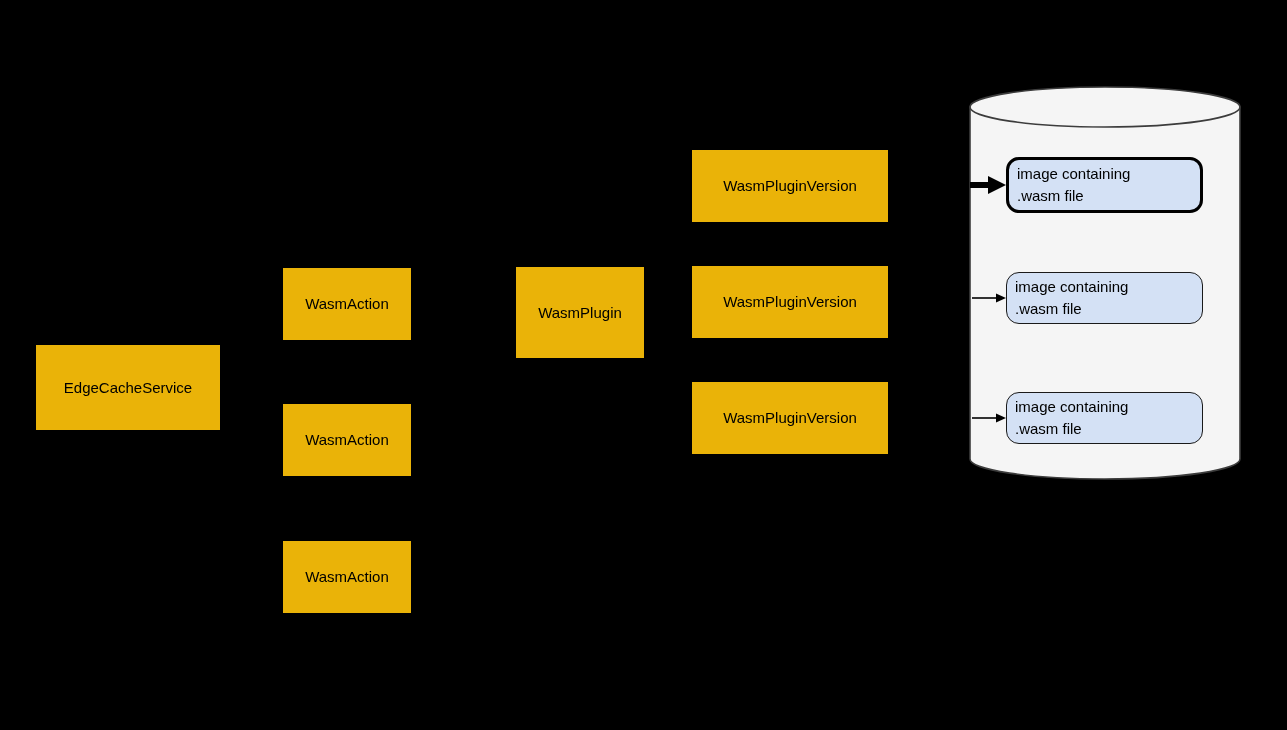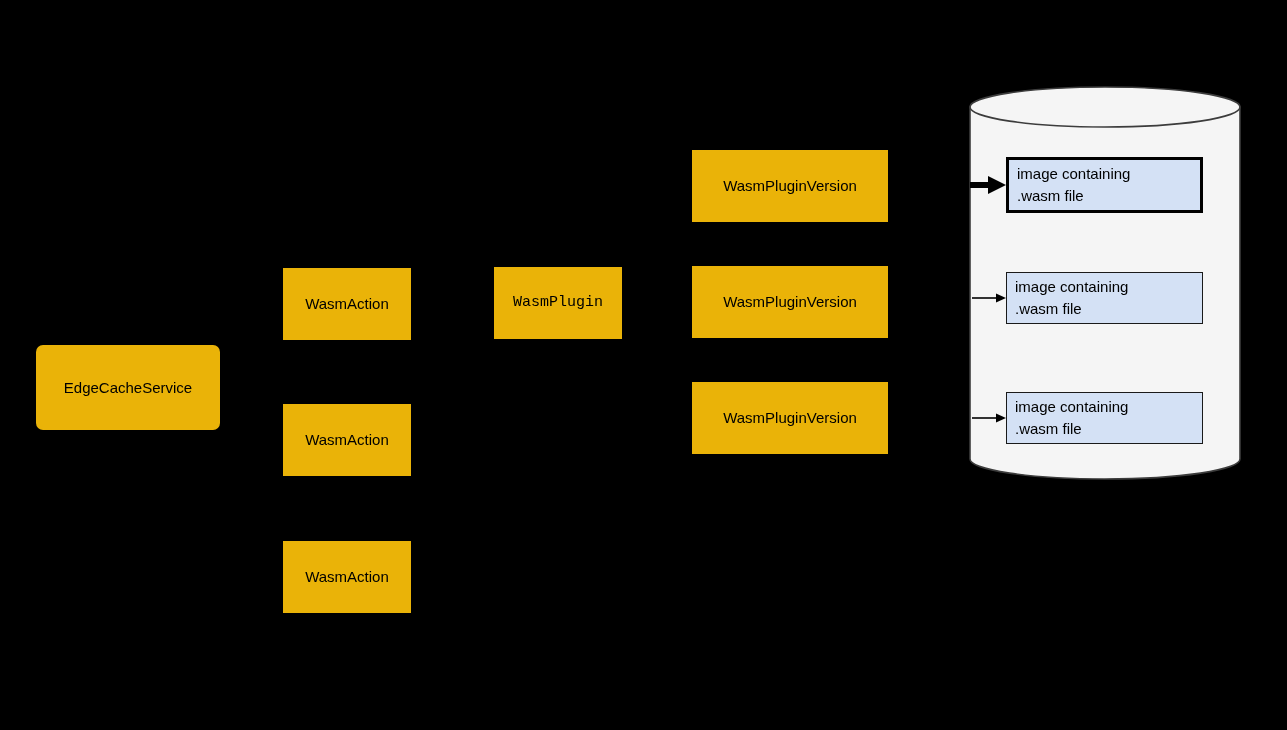--- a/index.html
+++ b/index.html
@@ -24,25 +24,25 @@
     background: #eab308;
     color: #000000;
     font-size: 15px;
     line-height: 1.33;
     display: flex;
     align-items: center;
     justify-content: center;
     text-align: center;
     white-space: nowrap;
   }
-  .node.edge-cache   { left: 36px;  top: 345px; width: 184px; height: 85px; border-radius: 7px; }
+  .node.edge-cache   { left: 36px;  top: 345px; width: 184px; height: 85px; }
   .node.wasm-action-1 { left: 283px; top: 268px; width: 128px; height: 72px; }
   .node.wasm-action-2 { left: 283px; top: 404px; width: 128px; height: 72px; }
   .node.wasm-action-3 { left: 283px; top: 541px; width: 128px; height: 72px; }
-  .node.wasm-plugin  { left: 494px; top: 267px; width: 128px; height: 72px; font-family: Liberation Mono, monospace; }
+  .node.wasm-plugin  { left: 516px; top: 267px; width: 128px; height: 91px; }
   .node.wpv-1 { left: 692px; top: 150px; width: 196px; height: 72px; }
   .node.wpv-2 { left: 692px; top: 266px; width: 196px; height: 72px; }
   .node.wpv-3 { left: 692px; top: 382px; width: 196px; height: 72px; }
 
   .cylinder-layer {
     position: absolute;
     left: 0; top: 0;
     width: 1287px;
     height: 730px;
     pointer-events: none;
@@ -54,20 +54,21 @@
     background: #d4e1f5;
     color: #000000;
     font-size: 15px;
     line-height: 1.45;
     display: flex;
     flex-direction: column;
     justify-content: center;
     padding-left: 8px;
     text-align: left;
     white-space: pre-line;
+    border-radius: 13px;
   }
   .wasm-box.primary { left: 1006px; top: 157px; width: 197px; height: 56px; border: 3px solid #000000; }
   .wasm-box.secondary-1 { left: 1006px; top: 272px; width: 197px; height: 52px; border: 1px solid #1a1a1a; }
   .wasm-box.secondary-2 { left: 1006px; top: 392px; width: 197px; height: 52px; border: 1px solid #1a1a1a; }
 </style>
 </head>
 <body>
 
 <div id="canvas">
 

